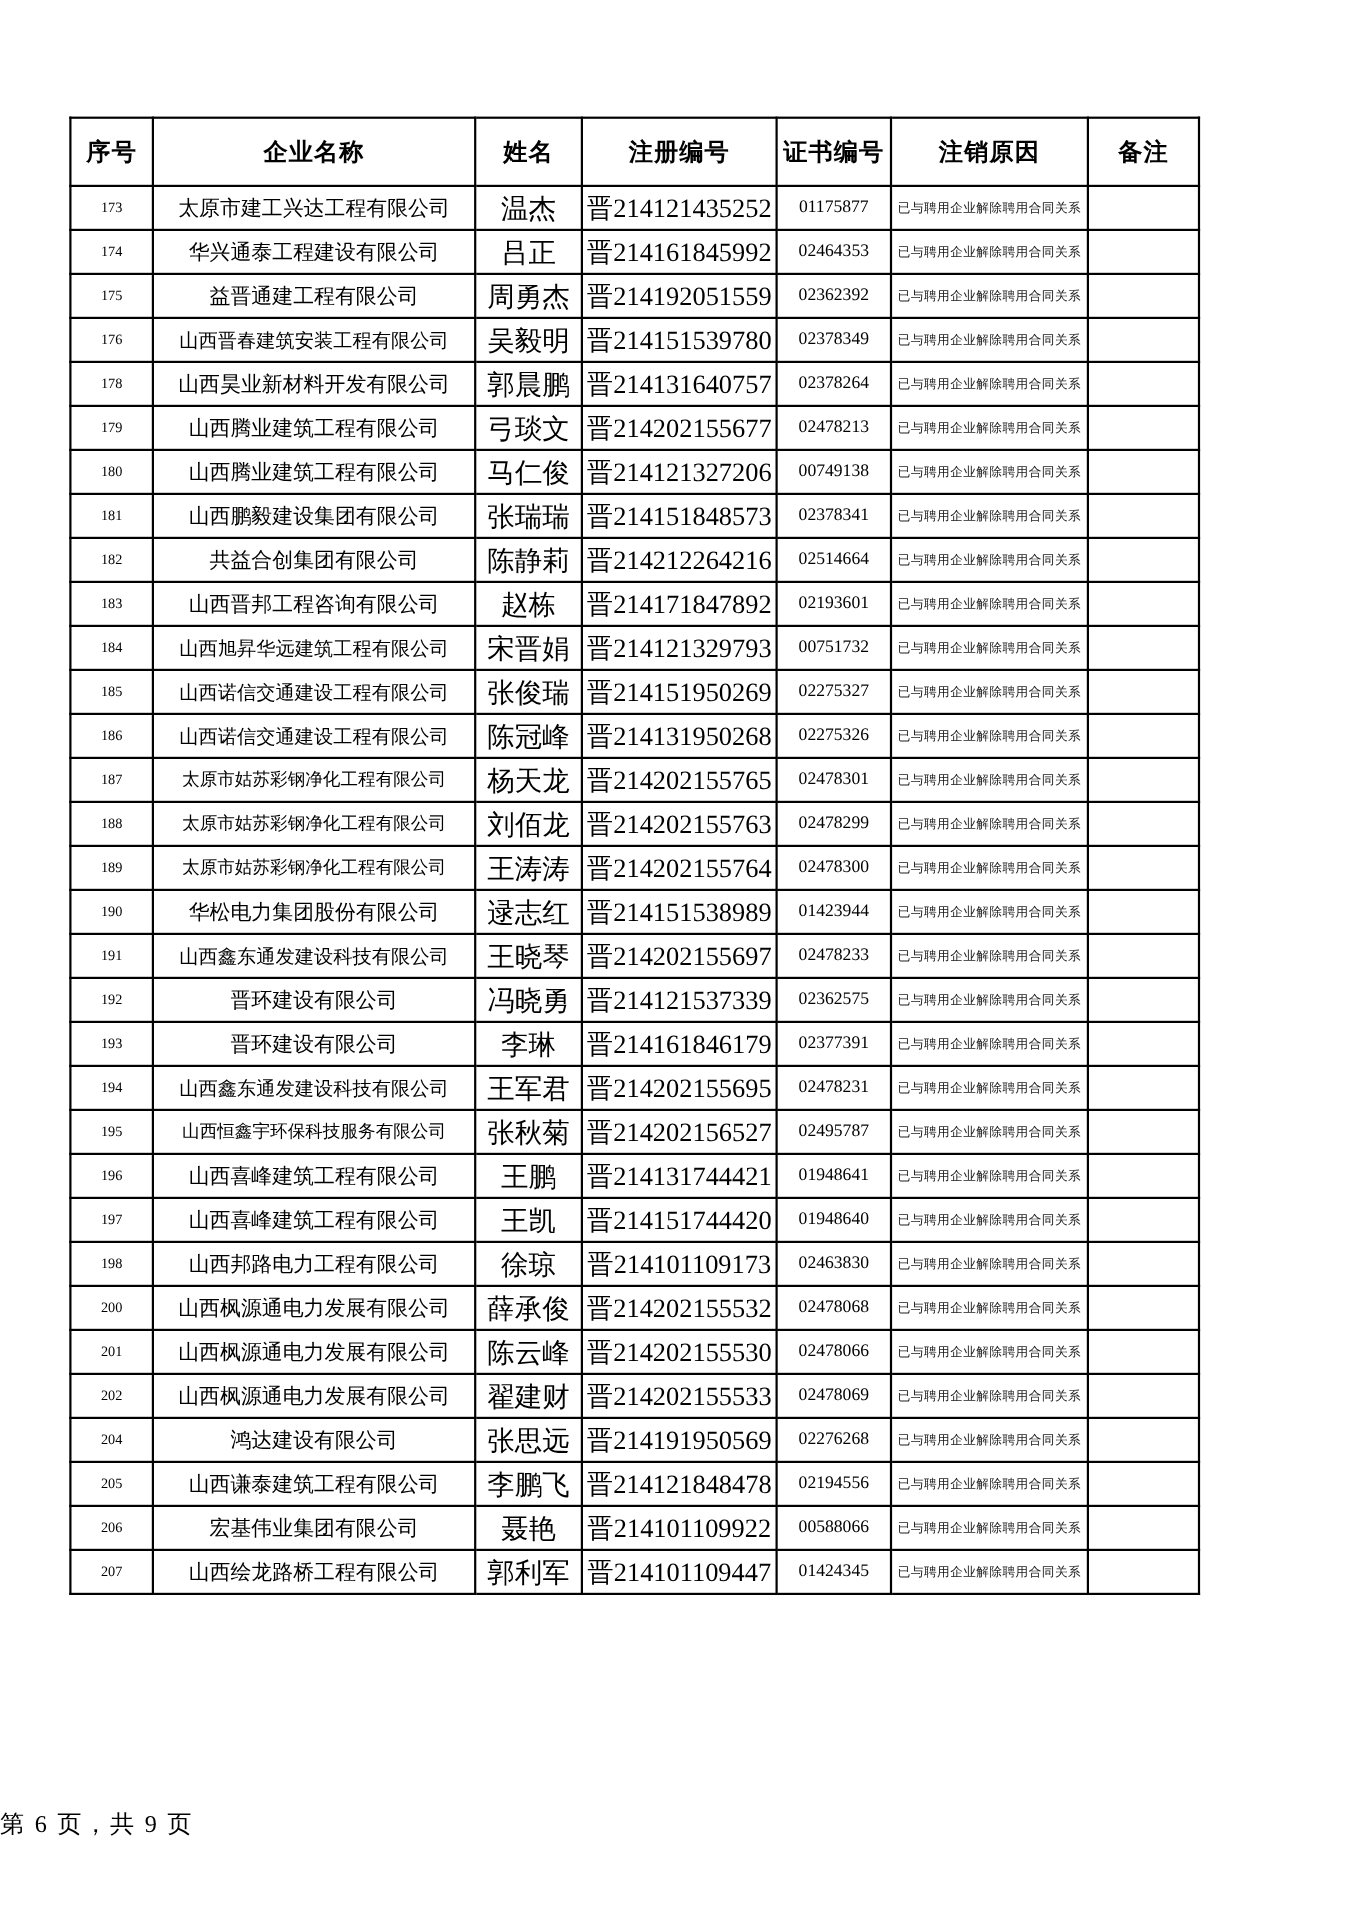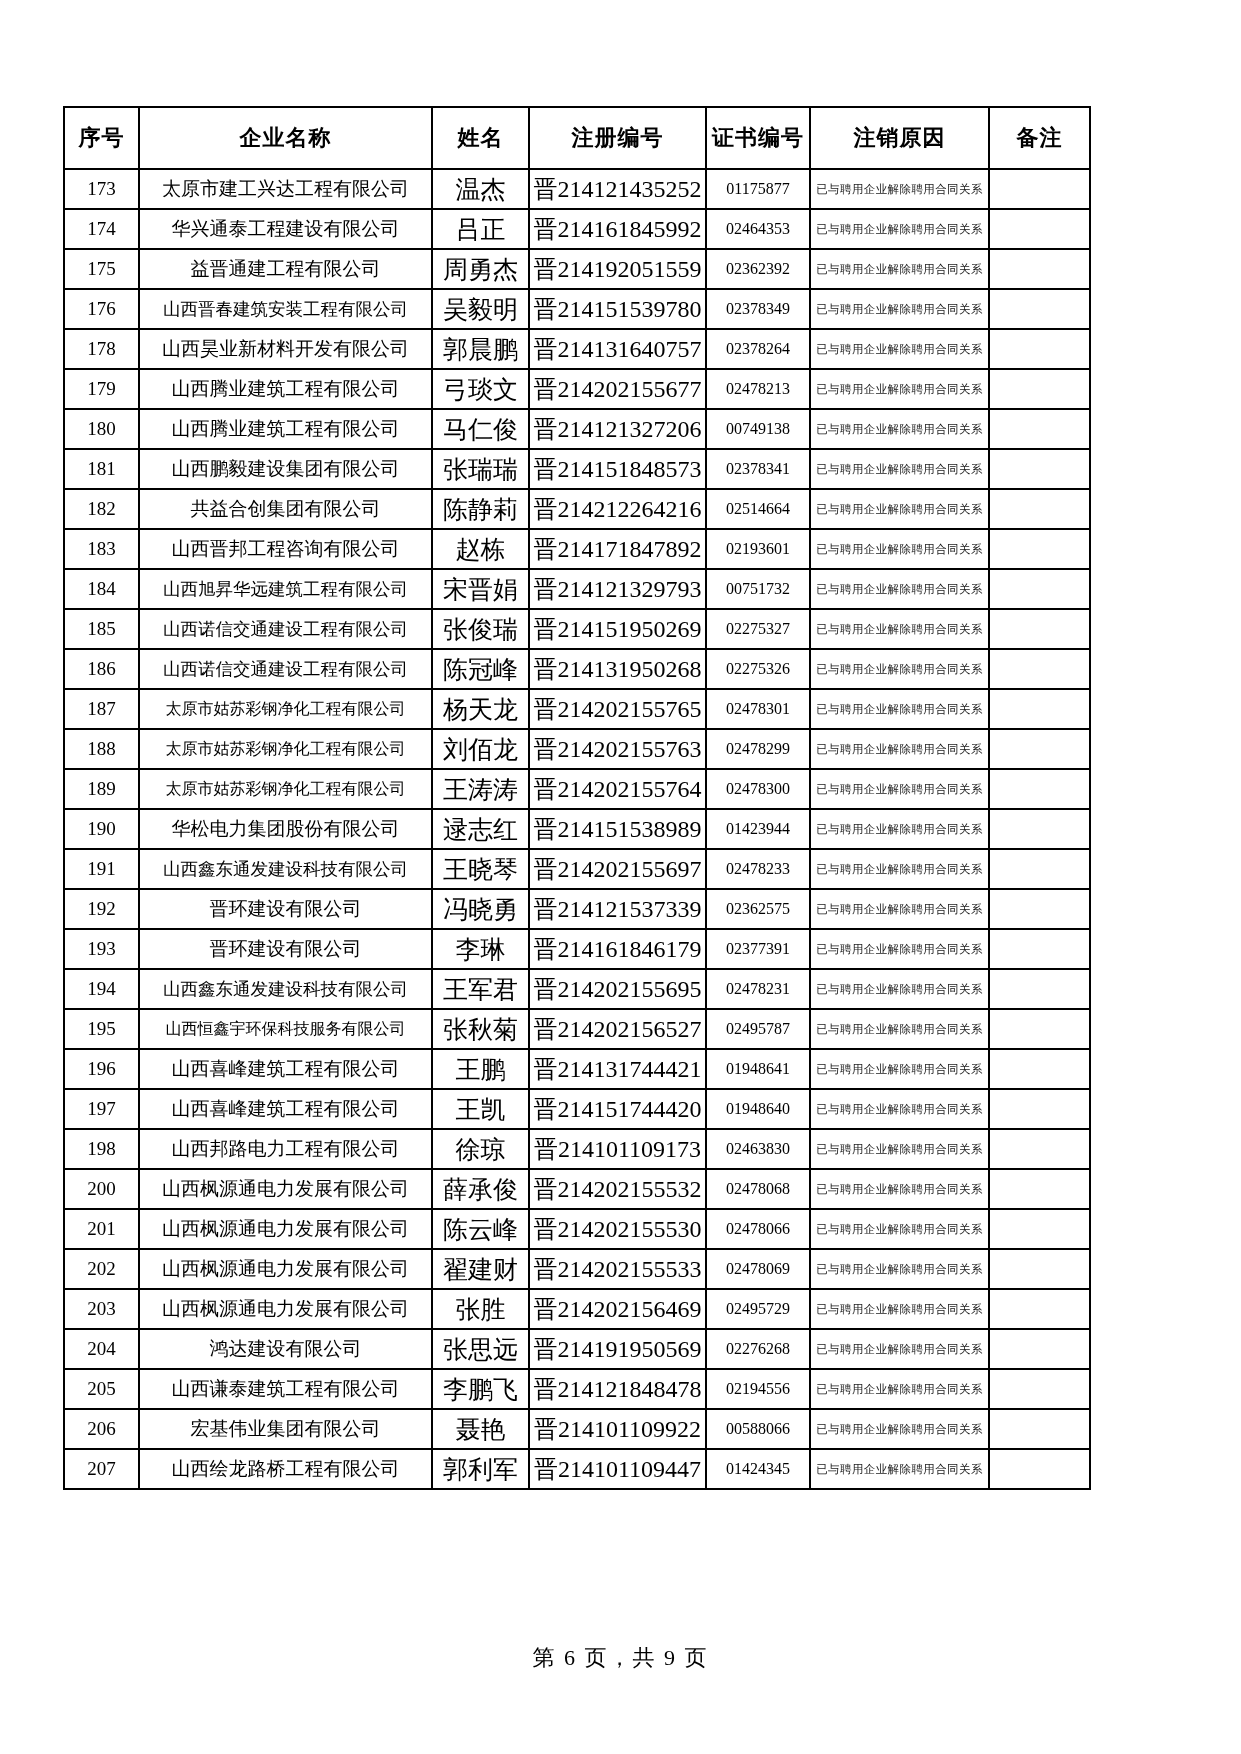--- a/index.html
+++ b/index.html
@@ -28,42 +28,41 @@
     white-space: nowrap;
   }
   .reg-table thead th {
     height: 60px;
     font-size: 22px;
     font-weight: bold;
     letter-spacing: 1px;
   }
   .reg-table tbody td { height: 38px; }
 
-  .c-no  { font-size: 19px; margin-left: 12px; }
+  .c-no  { font-size: 13px; margin-left: 12px; }
   .c-co  { font-size: 19px; }
   .c-co.md { font-size: 17.5px; }
   .c-co.sm { font-size: 16px; }
   .c-pe  { font-size: 25px; }
   .c-rg  { font-size: 24px; }
   .c-ce  { font-size: 16px; }
   .c-re  {
     font-size: 11.5px;
     text-align: left;
     padding-left: 3px;
     letter-spacing: 0.4px;
     color: #1a1a1a;
     border-radius: 18px;
   }
   .c-rm  { font-size: 19px; }
 
   .page-footer {
     position: absolute;
     left: 0; top: 1643px;
     width: 1241px;
-    text-align: center;
     font-size: 22px;
     letter-spacing: 2px;
   }
 </style>
 </head>
 <body>
 
 <div class="sheet">
 
   <table class="reg-table">
@@ -334,29 +333,20 @@
         <tr>
           <td class="c-no">202</td>
           <td class="c-co">山西枫源通电力发展有限公司</td>
           <td class="c-pe">翟建财</td>
           <td class="c-rg">晋214202155533</td>
           <td class="c-ce">02478069</td>
           <td class="c-re">已与聘用企业解除聘用合同关系</td>
           <td class="c-rm"></td>
         </tr>
         <tr>
-          <td class="c-no">203</td>
-          <td class="c-co">山西枫源通电力发展有限公司</td>
-          <td class="c-pe">张胜</td>
-          <td class="c-rg">晋214202156469</td>
-          <td class="c-ce">02495729</td>
-          <td class="c-re">已与聘用企业解除聘用合同关系</td>
-          <td class="c-rm"></td>
-        </tr>
-        <tr>
           <td class="c-no">204</td>
           <td class="c-co">鸿达建设有限公司</td>
           <td class="c-pe">张思远</td>
           <td class="c-rg">晋214191950569</td>
           <td class="c-ce">02276268</td>
           <td class="c-re">已与聘用企业解除聘用合同关系</td>
           <td class="c-rm"></td>
         </tr>
         <tr>
           <td class="c-no">205</td>

